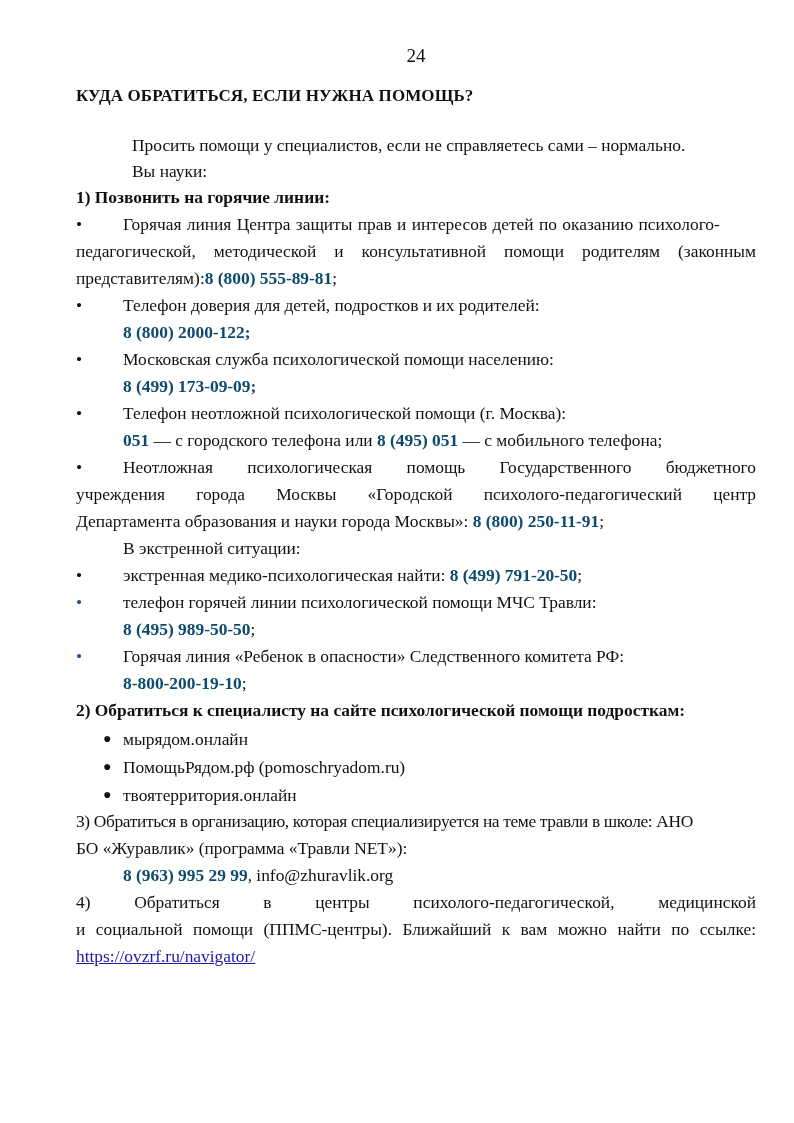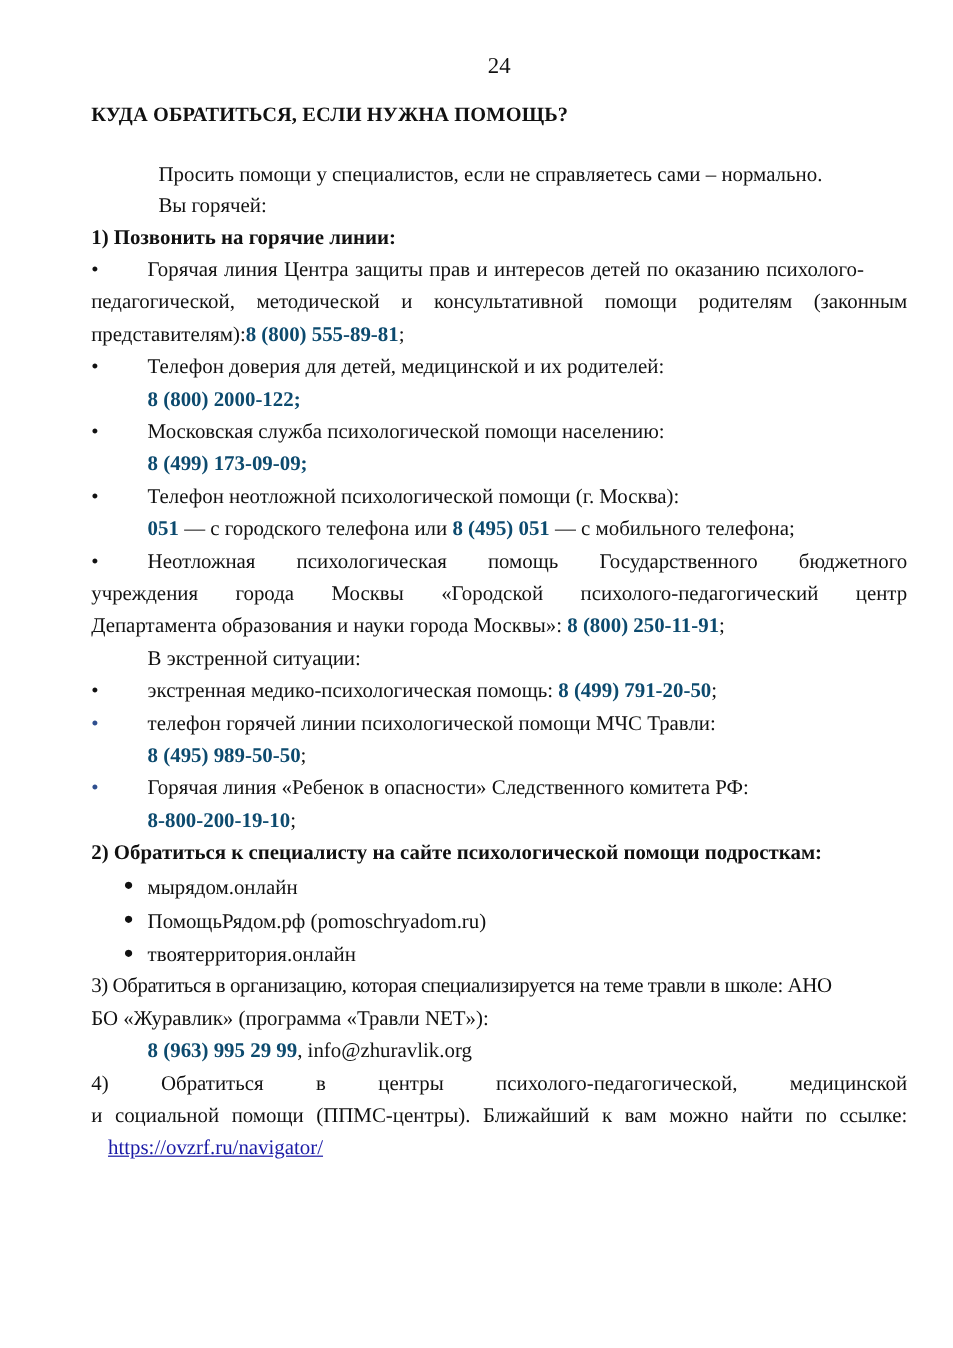--- a/index.html
+++ b/index.html
@@ -12,48 +12,48 @@
     .pagenum { position: absolute; top: 45px; left: 0; width: 100%; text-align: center; font-size: 19px; }
     .title { position: absolute; top: 86px; left: 0; width: 100%; text-align: left; font-weight: bold; font-size: 17px; letter-spacing: 0.1px; }
     .line { position: absolute; left: 0; white-space: nowrap; line-height: 20px; }
     .ind { left: 56px; }
     .ind2 { left: 47px; }
     .b { font-weight: bold; text-align: right; }
     .red { color: #0c4a6e; font-weight: bold; }
     .bul { position: absolute; left: 0; width: 20px; }
     .bul.blue { color: #2f4f8f; }
     .dot { position: absolute; left: 27px; font-size: 14px; }
-    a { color: #1a1aa6; text-decoration: underline; margin-left: 14px; }
+    a { color: #1a1aa6; text-decoration: underline; }
   </style>
 </head>
 <body>
 
 <div class="page">
   <div class="pagenum">24</div>
   <div class="title">КУДА ОБРАТИТЬСЯ, ЕСЛИ НУЖНА ПОМОЩЬ?</div>
 
   <div class="line ind" style="top:135px">Просить помощи у специалистов, если не справляетесь сами – нормально.</div>
-  <div class="line ind" style="top:161px">Вы горячей:</div>
+  <div class="line ind" style="top:161px">Вы науки:</div>
 
   <div class="line b" style="top:187px">1) Позвонить на горячие линии:</div>
 
   <div class="line" style="top:214px;width:680px">
     <span class="bul">•</span>
     <span style="position:absolute;left:47px;width:633px;display:flex;justify-content:space-between">
         <span style="word-spacing:1px">Горячая линия Центра защиты прав и интересов детей по оказанию психолого-</span>
       </span>
   </div>
   <div class="line" style="top:241px;width:680px;text-align:justify;text-align-last:justify;word-spacing:6px">педагогической, методической и консультативной помощи родителям (законным</div>
   <div class="line" style="top:268px">
     <span>представителям):</span><span class="red">8 (800) 555-89-81</span><span>;</span>
   </div>
 
   <div class="line" style="top:295px;width:680px">
     <span class="bul">•</span>
-    <span style="position:absolute;left:47px">Телефон доверия для детей, медицинской и их родителей:</span>
+    <span style="position:absolute;left:47px">Телефон доверия для детей, подростков и их родителей:</span>
   </div>
   <div class="line ind2 red" style="top:322px">8 (800) 2000-122;</div>
 
   <div class="line" style="top:349px;width:680px">
     <span class="bul">•</span>
     <span style="position:absolute;left:47px">Московская служба психологической помощи населению:</span>
   </div>
   <div class="line ind2 red" style="top:376px">8 (499) 173-09-09;</div>
 
   <div class="line" style="top:403px;width:680px">
@@ -70,21 +70,21 @@
   </div>
   <div class="line" style="top:484px;width:680px;text-align:justify;text-align-last:justify;word-spacing:18px">учреждения города Москвы «Городской психолого-педагогический центр</div>
   <div class="line" style="top:511px">
     <span>Департамента образования и науки города Москвы»: </span><span class="red">8 (800) 250-11-91</span><span>;</span>
   </div>
 
   <div class="line ind2" style="top:538px">В экстренной ситуации:</div>
 
   <div class="line" style="top:565px;width:680px">
     <span class="bul">•</span>
-    <span style="position:absolute;left:47px"><span>экстренная медико-психологическая помощь: </span><span class="red">8 (499) 791-20-50</span><span>;</span></span>
+    <span style="position:absolute;left:47px"><span>экстренная медико-психологическая найти: </span><span class="red">8 (499) 791-20-50</span><span>;</span></span>
   </div>
 
   <div class="line" style="top:592px;width:680px">
     <span class="bul blue">•</span>
     <span style="position:absolute;left:47px">телефон горячей линии психологической помощи МЧС Травли:</span>
   </div>
   <div class="line ind2" style="top:619px">
     <span class="red">8 (495) 989-50-50</span><span>;</span>
   </div>
 

